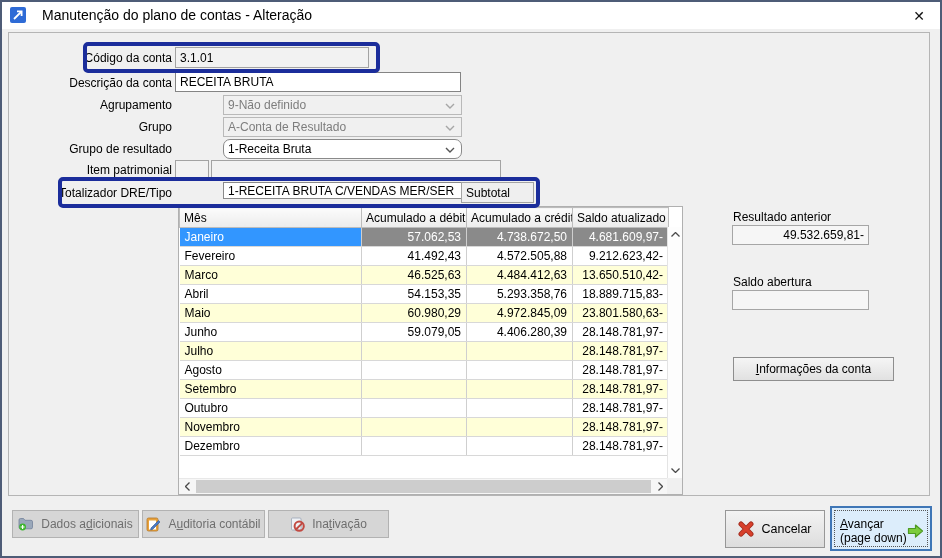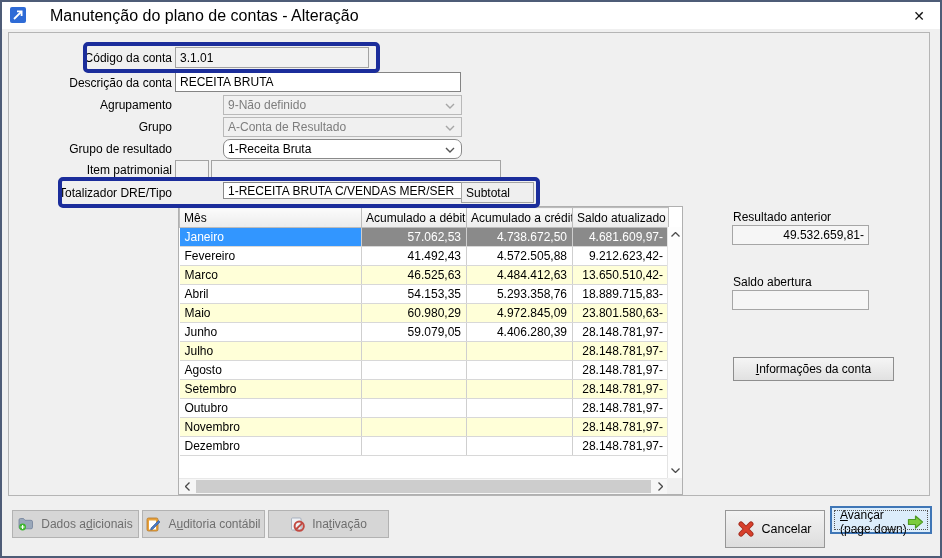--- a/index.html
+++ b/index.html
@@ -14,21 +14,21 @@
   *{box-sizing:border-box;margin:0;padding:0;}
   body{margin:0;background:#c8c8c8;font-family:"Liberation Sans",sans-serif;}
   .window{
     position:relative;width:942px;height:558px;
     border:2px solid var(--window-border);
     background:#f0f0f0;font-size:12px;color:#000;overflow:hidden;
   }
   
   .titlebar{position:absolute;left:0;top:0;right:0;height:27px;background:#ffffff;}
   .app-icon{position:absolute;left:8px;top:5px;width:16px;height:16px;}
-  .title-text{position:absolute;left:48px;top:0;height:18px;line-height:27px;font-size:16px;white-space:nowrap;}
+  .title-text{position:absolute;left:40px;top:0;height:18px;line-height:27px;font-size:14px;white-space:nowrap;}
   .close-btn{position:absolute;right:0;top:0;width:42px;height:27px;display:flex;align-items:center;justify-content:center;font-size:14px;color:#111;cursor:default;}
   
   .groupbox{position:absolute;left:6px;top:30px;width:922px;height:464px;border:1px solid #b5b5b5;}
   
   .lbl{position:absolute;left:10px;width:160px;text-align:right;line-height:15px;white-space:nowrap;}
   .field{position:absolute;display:flex;align-items:center;padding:0 4px;border:1px solid #a3a3a3;background:#f2f2f2;white-space:nowrap;overflow:hidden;}
   .field.white{background:#ffffff;border-color:#848484;}
   .combo{position:absolute;display:flex;align-items:center;padding:0 4px;border:1px solid #8a8a8a;background:#fff;white-space:nowrap;overflow:hidden;margin-left:48px;}
   .combo .chev{position:absolute;right:6px;top:50%;transform:translateY(-50%);}
   .combo.disabled{background:#f0f0f0;border-color:#b9b9b9;color:#7d7d7d;}
@@ -54,21 +54,21 @@
   .hscroll .thumb{position:absolute;left:17px;right:17px;top:1px;bottom:1px;background:#cdcdcd;}
   .scroll-corner{position:absolute;right:0;bottom:0;width:15px;height:16px;background:#f0f0f0;}
   
   .side-lbl{position:absolute;white-space:nowrap;}
   .side-field{position:absolute;left:730px;width:137px;height:20px;border:1px solid #a6a6a6;background:#f6f6f6;display:flex;align-items:center;justify-content:flex-end;padding:0 4px;}
   .btn{display:flex;align-items:center;justify-content:center;gap:7px;cursor:default;white-space:nowrap;}
   .btn-info{position:absolute;left:731px;top:355px;width:161px;height:24px;background:linear-gradient(#f5f5f5,#e1e1e1);border:1px solid #8e8e8e;}
   
   .btn-gray{position:absolute;top:508px;height:28px;background:#d6d6d6;border:1px solid #b2b2b2;color:#6f6f6f;}
   .btn-cancel{position:absolute;left:723px;top:508px;width:100px;height:38px;background:linear-gradient(#f3f3f3,#dddddd);border:1px solid #979797;font-size:12.5px;}
-  .btn-avancar{position:absolute;left:828px;top:504px;width:102px;height:28px;background:var(--avancar-bg);border:2px solid var(--avancar-border);display:flex;align-items:center;justify-content:space-between;padding:4px 6px 0 8px;}
+  .btn-avancar{position:absolute;left:828px;top:504px;width:102px;height:45px;background:var(--avancar-bg);border:2px solid var(--avancar-border);display:flex;align-items:center;justify-content:space-between;padding:4px 6px 0 8px;}
   .btn-avancar::before{content:"";position:absolute;inset:2px;border:1px dotted #555;pointer-events:none;}
   .btn-avancar .lines{display:flex;flex-direction:column;line-height:14px;font-size:12px;text-align:left;}
   .ic{flex:0 0 auto;display:inline-flex;}
   u{text-decoration:underline;}
 </style>
 </head>
 <body>
 
 <div class="window">
 

